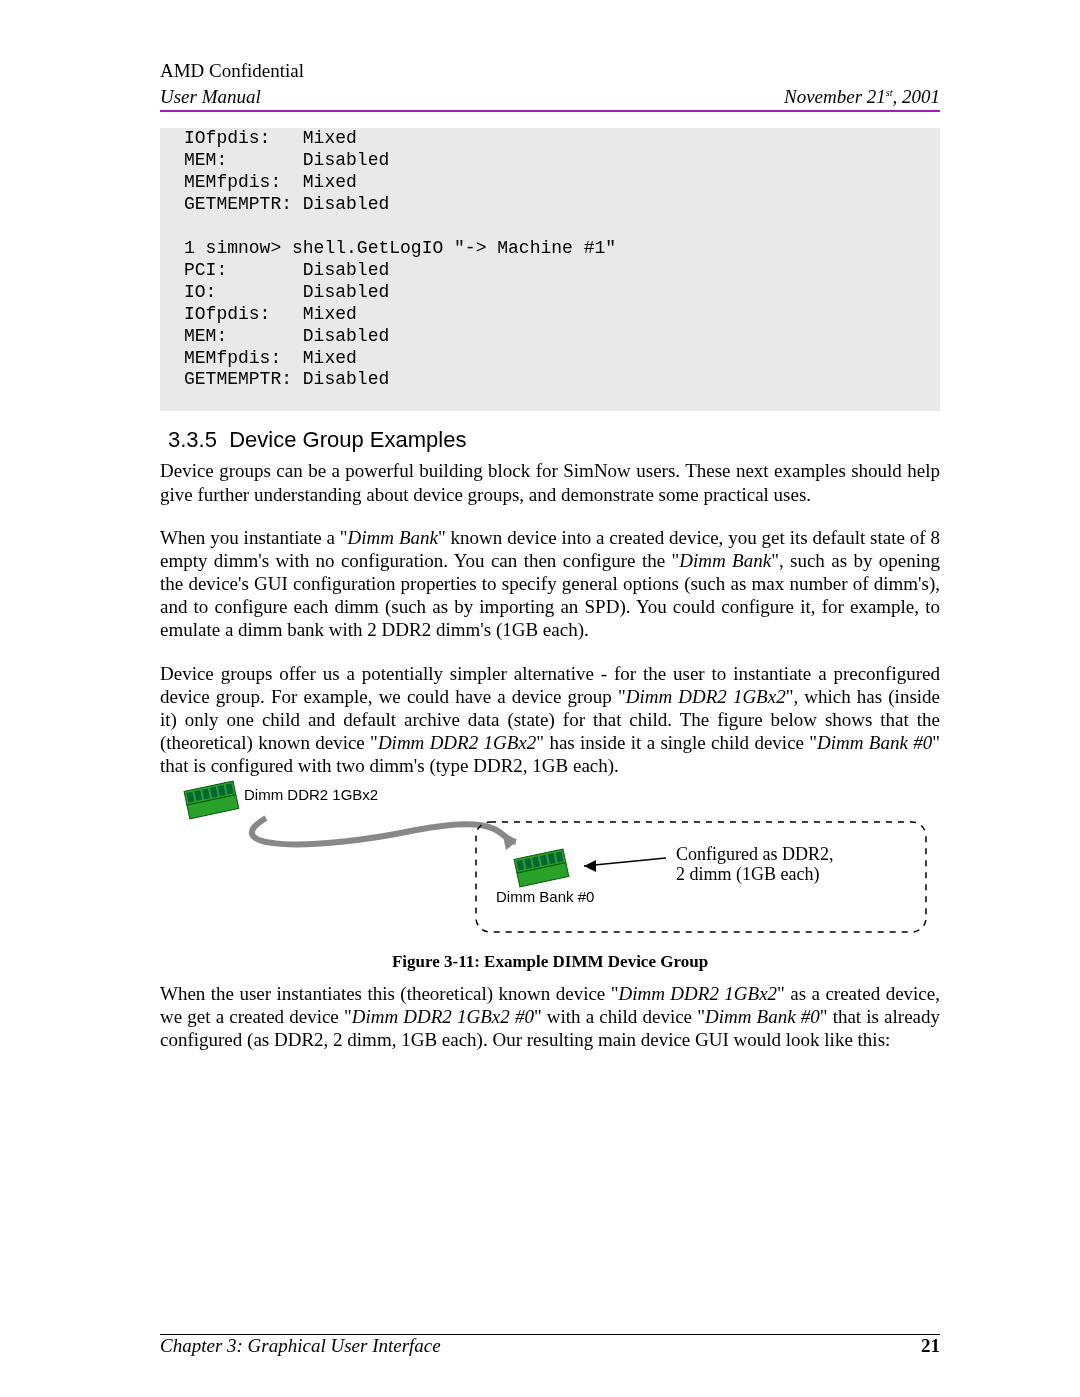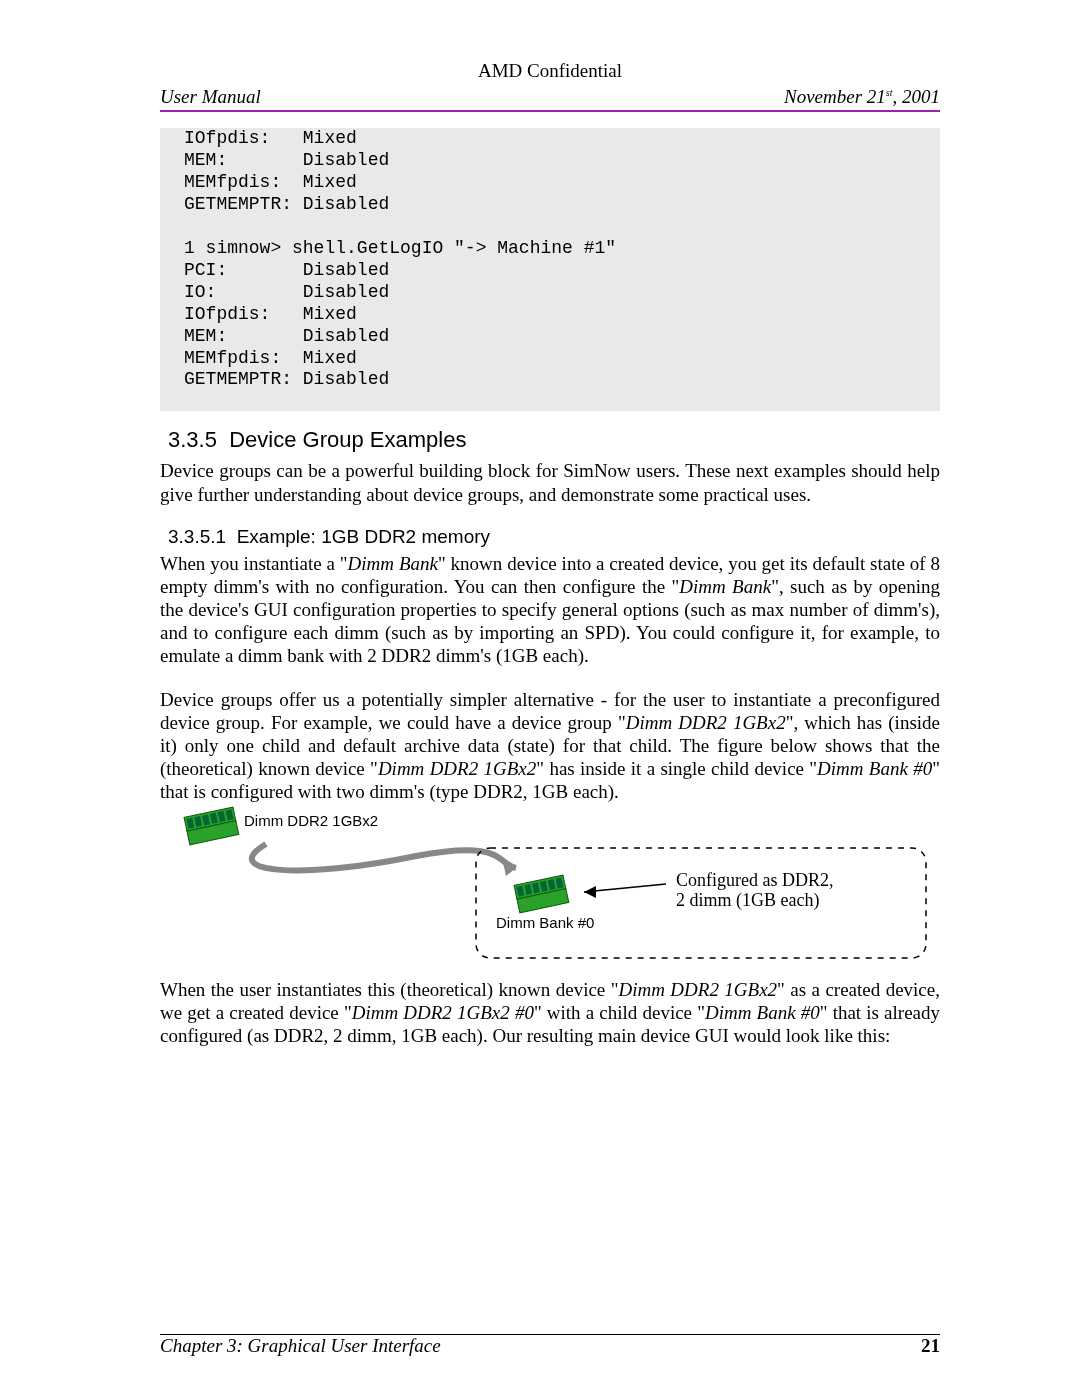--- a/index.html
+++ b/index.html
@@ -12,21 +12,21 @@
     width: 1080px;
     min-height: 1397px;
     margin: 0 auto;
     padding: 60px 140px 40px 160px;
     box-sizing: border-box;
     display: flex;
     flex-direction: column;
   }
   .content { flex: 1 0 auto; }
   .head-top {
-    text-align: center;
+    text-align: left;
     font-size: 19px;
     margin-bottom: 4px;
   }
   .head-row {
     display: flex;
     justify-content: space-between;
     font-size: 19px;
     font-style: italic;
     border-bottom: 2px solid #a21caf;
     padding-bottom: 2px;
@@ -92,23 +92,20 @@
 IOfpdis:   Mixed
 MEM:       Disabled
 MEMfpdis:  Mixed
 GETMEMPTR: Disabled</div>
 
   <h3 class="sec">
     <span>3.3.5</span>&nbsp;&nbsp;<span>Device Group Examples</span>
   </h3>
   <p class="body-p">Device groups can be a powerful building block for SimNow users. These next examples should help give further understanding about device groups, and demonstrate some practical uses.</p>
 
-  <h4 class="sec">
-    <span>3.3.5.1</span>&nbsp;&nbsp;<span>Example: 1GB DDR2 memory</span>
-  </h4>
 
   <p class="body-p">
     <span>When you instantiate a "</span><em class="it">Dimm Bank</em><span>" known device into a created device, you get its default state of 8 empty dimm's with no configuration. You can then configure the "</span><em class="it">Dimm Bank</em><span>", such as by opening the device's GUI configuration properties to specify general options (such as max number of dimm's), and to configure each dimm (such as by importing an SPD). You could configure it, for example, to emulate a dimm bank with 2 DDR2 dimm's (1GB each).</span>
   </p>
 
   <p class="body-p noafter">
     <span>Device groups offer us a potentially simpler alternative - for the user to instantiate a preconfigured device group. For example, we could have a device group "</span><em class="it">Dimm DDR2 1GBx2</em><span>", which has (inside it) only one child and default archive data (state) for that child. The figure below shows that the (theoretical) known device "</span><em class="it">Dimm DDR2 1GBx2</em><span>" has inside it a single child device "</span><em class="it">Dimm Bank #0</em><span>" that is configured with two dimm's (type DDR2, 1GB each).</span>
   </p>
 
   <div class="figure">
@@ -143,20 +140,21 @@
       </g>
       <text x="320" y="124" font-family="Arial" font-size="15" fill="#000" id="fig-child-label">Dimm Bank #0</text>
 
       <line x1="490" y1="80" x2="408" y2="88" stroke="#000" stroke-width="1.5"></line>
       <polygon points="408,88 420,82 420,94" fill="#000"></polygon>
 
       <text x="500" y="82" font-family="Times New Roman" font-size="18" fill="#000" id="fig-note1">Configured as DDR2,</text>
       <text x="500" y="102" font-family="Times New Roman" font-size="18" fill="#000" id="fig-note2">2 dimm (1GB each)</text>
     </svg>
   </div>
+  <div class="fig-caption">Figure 3-11: Example DIMM Device Group</div>
 
   <p class="body-p">
     <span>When the user instantiates this (theoretical) known device "</span><em class="it">Dimm DDR2 1GBx2</em><span>" as a created device, we get a created device "</span><em class="it">Dimm DDR2 1GBx2 #0</em><span>" with a child device "</span><em class="it">Dimm Bank #0</em><span>" that is already configured (as DDR2, 2 dimm, 1GB each). Our resulting main device GUI would look like this:</span>
   </p>
 
   </div>
 
   <div class="footer">
     <span class="chap">Chapter 3: Graphical User Interface</span>
     <span class="pn">21</span>

